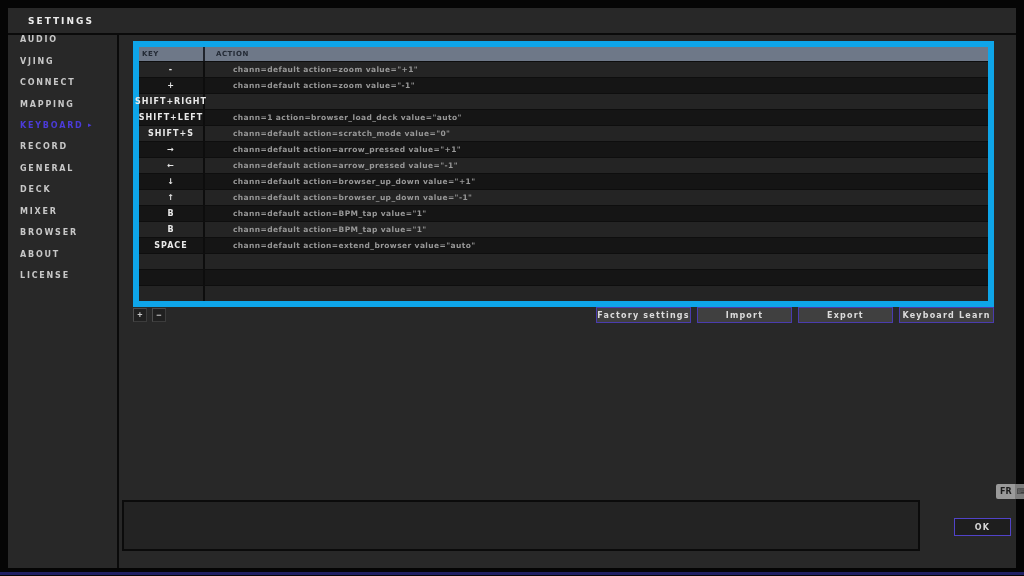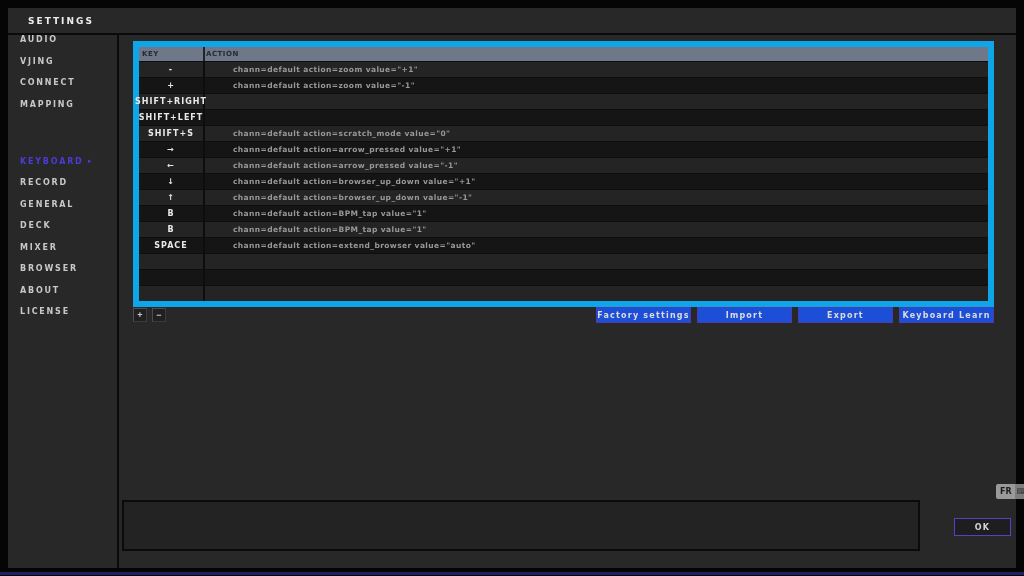--- a/index.html
+++ b/index.html
@@ -20,42 +20,42 @@
   }
   .title-divider { position:absolute; left:0; top:25px; width:100%; height:2px; background:#0a0a0a; }
 
   .sidebar { position:absolute; left:0; top:27px; bottom:0; width:109px; overflow:hidden; }
   .sidebar ul { list-style:none; margin-top:-6px; }
   .sidebar li {
     height:21.45px; display:flex; align-items:center; padding-left:12px;
     font-size:8px; font-weight:bold; letter-spacing:1.8px; color:#c8c8c8;
     position:relative; cursor:default; white-space:nowrap;text-align:right;
   }
-  .sidebar li.active { color:#4b3bd8;margin-top:36px; }
+  .sidebar li.active { color:#4b3bd8; }
   .sidebar li .chev {
     position:absolute; left:80px; top:50%; transform:translateY(-50%);
     font-size:7px; color:#4b3bd8; letter-spacing:0;
   }
   .v-divider { position:absolute; left:109px; top:27px; bottom:0; width:2px; background:#0a0a0a; }
 
   .main { position:absolute; left:111px; top:27px; right:0; bottom:0; }
 
   .kb-table {
     position:absolute; left:14px; top:6px; width:861px;
     border:6px solid #0ea5e9; background:#161616;
   }
   .t-header { display:flex; height:14px; background:#6e7888; }
   .t-header .hk {
     width:66px; border-right:2px solid #20242c;
     font-size:7px; font-weight:bold; letter-spacing:.5px; color:#232a35;
     display:flex; align-items:center; padding-left:3px;
   }
   .t-header .ha {
     flex:1; font-size:7px; font-weight:bold; letter-spacing:.5px; color:#232a35;
-    display:flex; align-items:center; padding-left:1px;
+    display:flex; align-items:center; padding-left:11px;
   }
   .t-row { display:flex; height:16px; border-top:1px solid #0e0e0e; }
   .t-row.odd  { background:#242424; }
   .t-row.even { background:#151515; }
   .t-row .ck {
     width:66px; border-right:2px solid #0d0d0d;
     display:flex; align-items:center; justify-content:center;
     font-size:8px; font-weight:bold; letter-spacing:1px; color:#e8e8e8; white-space:nowrap;
   }
   .t-row .ca {
@@ -66,21 +66,21 @@
   .pm-group { position:absolute; left:14px; top:273px; display:flex; gap:5px; }
   .pm-btn {
     width:14px; height:14px; background:#202020;
     border:1px solid #3c3c3c; border-top-color:#4d4d4d; border-left-color:#4d4d4d;
     color:#c9c9c9; font-size:9px; font-weight:bold; line-height:11px; text-align:center;
     cursor:pointer; padding:0;
   }
 
   .action-buttons { position:absolute; top:272px; right:22px; display:flex; gap:6px; }
   .p-btn {
-    width:95px; height:16px; background:#1d4ed8; border:1px solid #4a3cae;
+    width:95px; height:16px; background:#404040; border:1px solid #4a3cae;
     color:#dcdcdc; font-size:8px; font-weight:bold; letter-spacing:1.2px;
     display:flex; align-items:center; justify-content:center; cursor:pointer; white-space:nowrap;
   }
 
   .desc-box {
     position:absolute; left:3px; top:465px; width:798px; height:51px;
     background:#232323; border:2px solid #0b0b0b;
   }
   .ok-btn {
     position:absolute; left:819px; top:483px; width:57px; height:18px;
@@ -173,20 +173,21 @@
           </div>
           <div class="t-row even">
             <div class="ck">+</div>
             <div class="ca">chann=default  action=zoom value="-1"</div>
           </div>
           <div class="t-row odd">
             <div class="ck">SHIFT+RIGHT</div>
           </div>
           <div class="t-row even">
             <div class="ck">SHIFT+LEFT</div>
+            <div class="ca">chann=1  action=browser_load_deck value="auto"</div>
           </div>
           <div class="t-row odd">
             <div class="ck">SHIFT+S</div>
             <div class="ca">chann=default  action=scratch_mode value="0"</div>
           </div>
           <div class="t-row even">
             <div class="ck">→</div>
             <div class="ca">chann=default  action=arrow_pressed value="+1"</div>
           </div>
           <div class="t-row odd">

